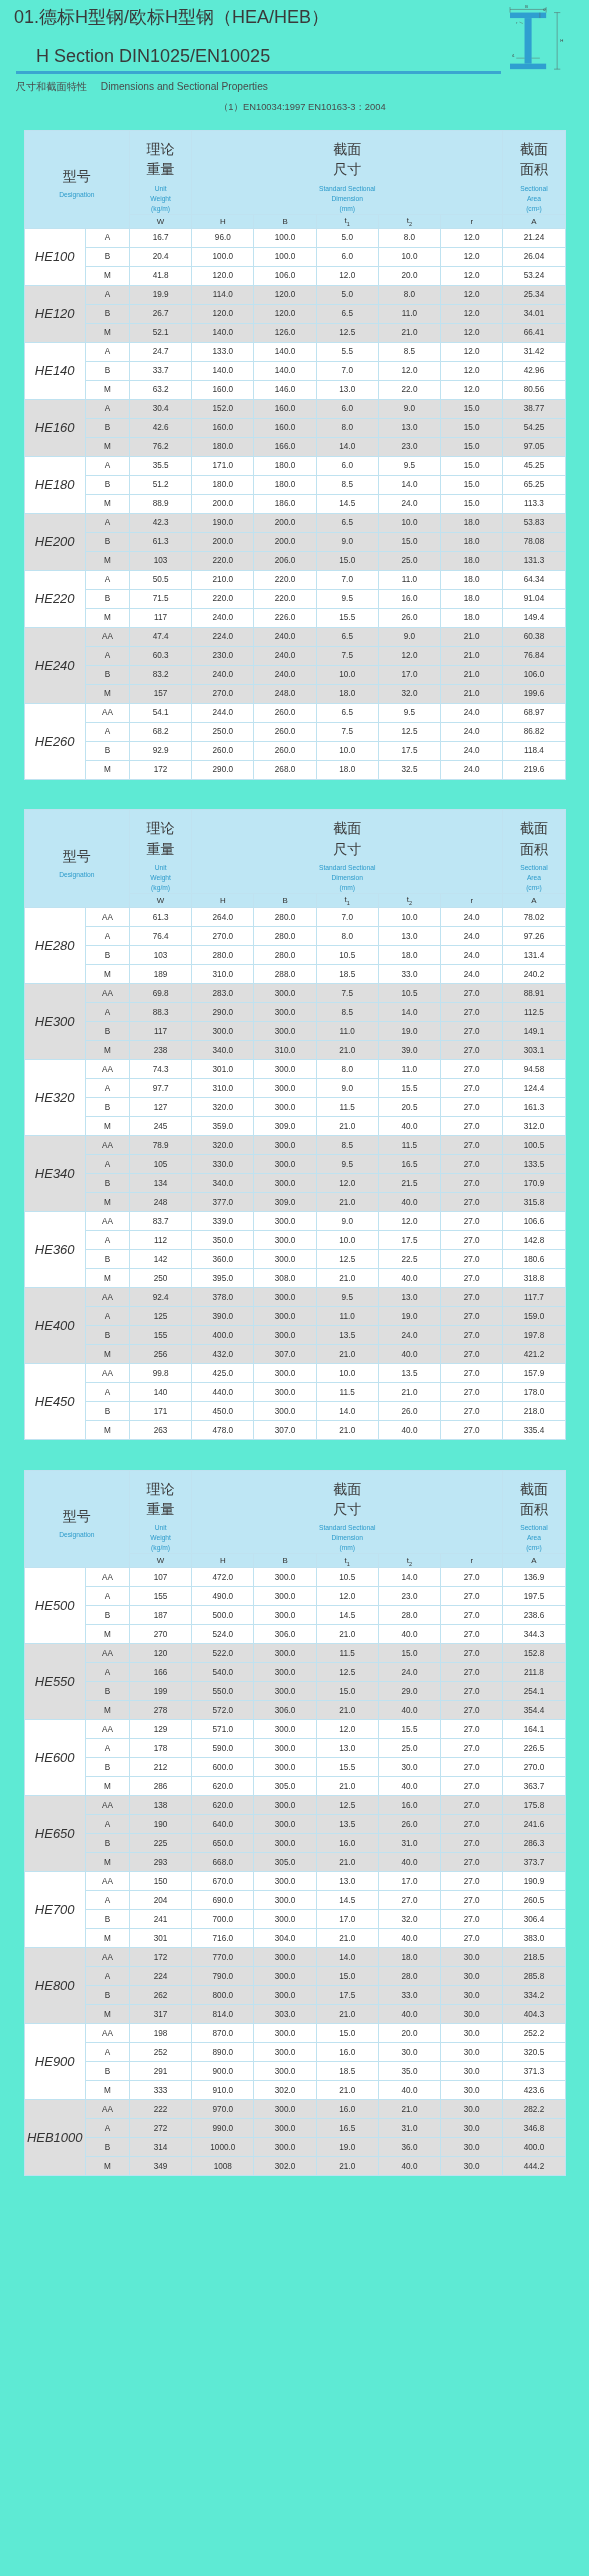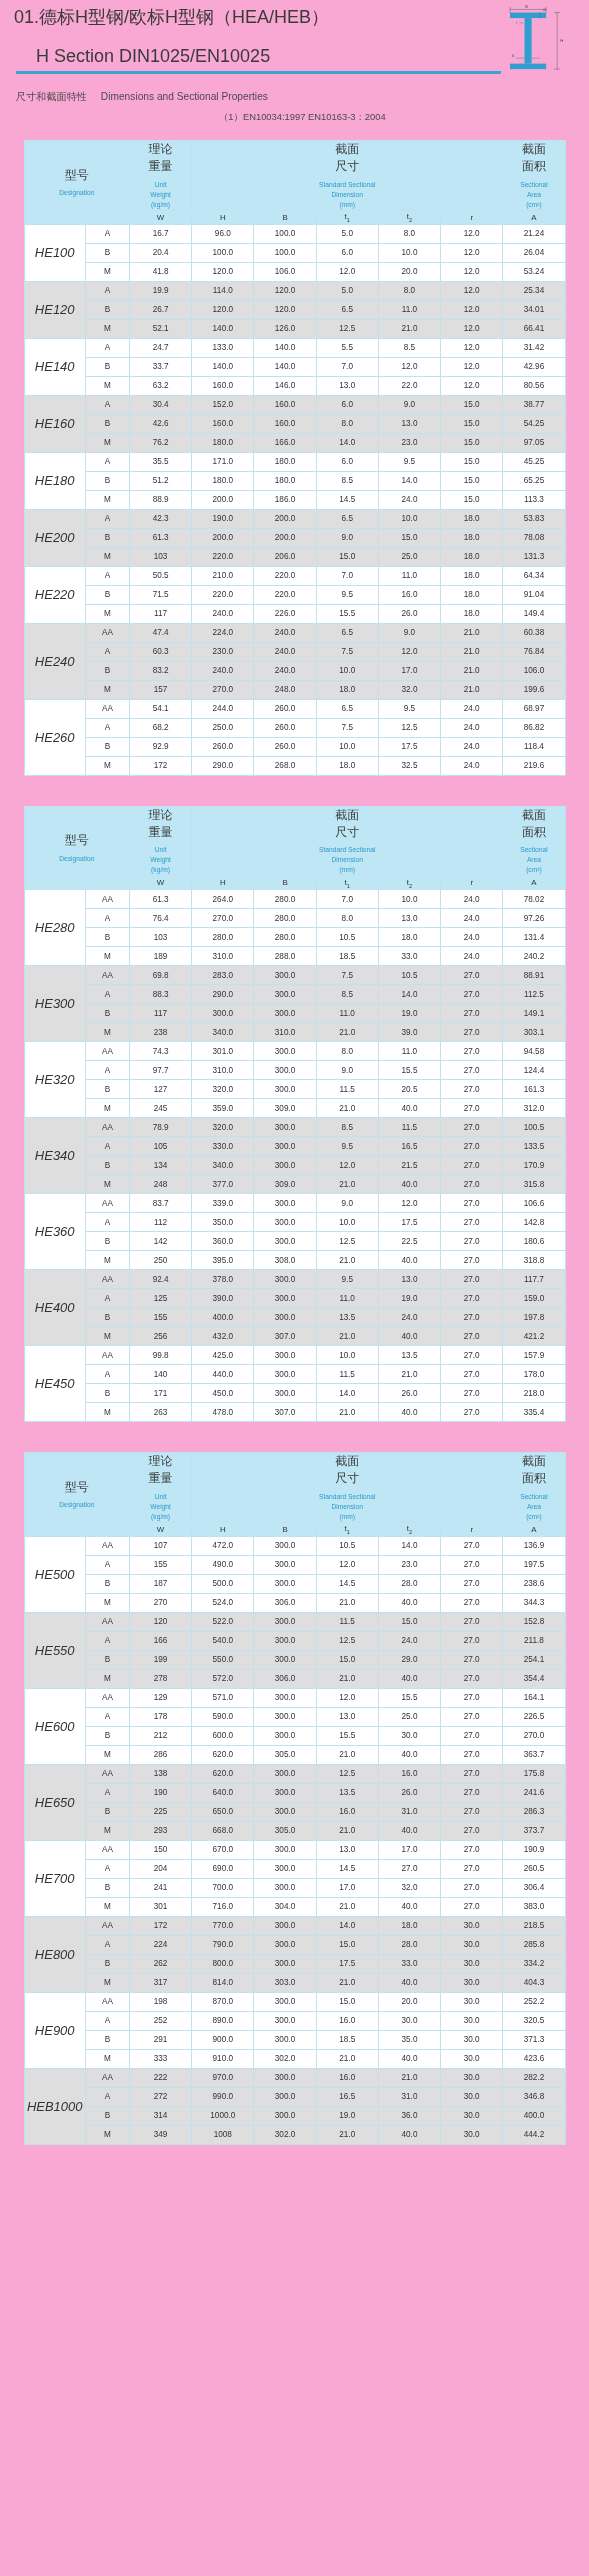--- a/index.html
+++ b/index.html
@@ -6,21 +6,21 @@
   html, body {
     margin: 0;
     padding: 0;
     background: #ffffff;
     font-family: "Liberation Sans", sans-serif;
   }
   .page {
     width: 589px;
     min-height: 2576px;
     position: relative;
-    background: #f9a8d4;
+    background: #5eead4;
     padding: 0;
   }
 
   
   .doc-header {
     position: relative;
     padding: 6.3px 0 0 0;
   }
   .title-block {
     width: 503px;
@@ -44,21 +44,21 @@
     margin-top: 16px;
   }
   .title-rule {
     height: 3.1px;
     background: #3aa6d0;
     width: 485px;
     margin: 3.1px 0 0 15.7px;
   }
   .subtitle-row {
     padding-left: 15.7px;
-    margin-top: 16px;
+    margin-top: 6px;
     font-size: 10.2px;
     color: #4a4a4a;
     white-space: nowrap;
   }
   .subtitle-cn { margin-right: 11px; }
   .standard-row {
     padding-left: 15.7px;
     margin-top: 7px;
     font-size: 9.4px;
     color: #4a4a4a;
@@ -103,21 +103,22 @@
     font-weight: 400;
   }
   th.hd-top {
     height: 49px;
     line-height: 1.45;
     font-size: 8.6px;
   }
   th.hd-top .cn {
     display: block;
     color: #3b3b3b;
-    font-size: 12px;
+    font-size: 14px;
+    margin-top: 8px;
   }
   th.hd-top .en {
     display: block;
     color: #2d9bcb;
     font-size: 6.7px;
     margin-top: 3.9px;
     line-height: 1.5;
   }
   th.hd-sym {
     height: 14px;

